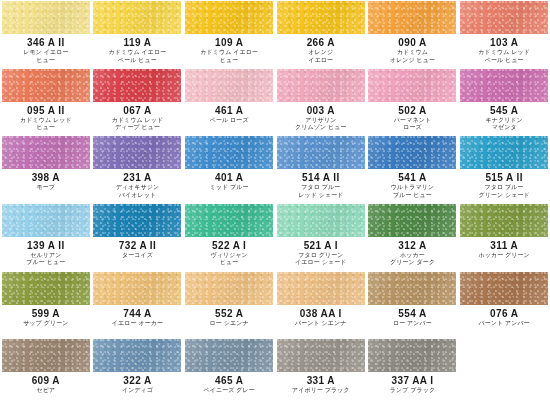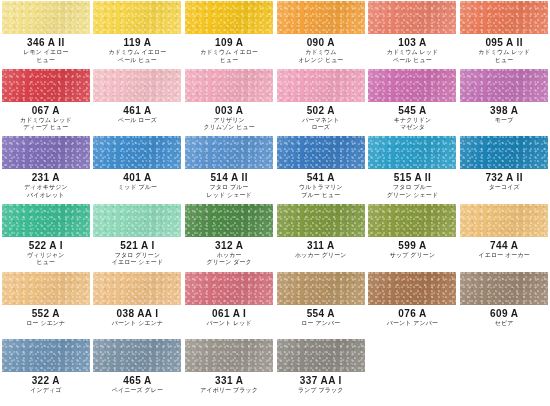--- a/index.html
+++ b/index.html
@@ -100,20 +100,26 @@
       <div class="swatch-name">カドミウム イエロー
 ペール ヒュー</div>
     </div>
     <div class="swatch-cell">
       <div class="swatch-chip" style="background-color: rgb(245, 196, 29);"></div>
       <div class="swatch-code">109 A</div>
       <div class="swatch-name">カドミウム イエロー
 ヒュー</div>
     </div>
     <div class="swatch-cell">
+      <div class="swatch-chip" style="background-color: rgb(246, 196, 31);"></div>
+      <div class="swatch-code">266 A</div>
+      <div class="swatch-name">オレンジ
+イエロー</div>
+    </div>
+    <div class="swatch-cell">
       <div class="swatch-chip" style="background-color: rgb(244, 162, 61);"></div>
       <div class="swatch-code">090 A</div>
       <div class="swatch-name">カドミウム
 オレンジ ヒュー</div>
     </div>
     <div class="swatch-cell">
       <div class="swatch-chip" style="background-color: rgb(232, 128, 106);"></div>
       <div class="swatch-code">103 A</div>
       <div class="swatch-name">カドミウム レッド
 ペール ヒュー</div>
@@ -181,20 +187,26 @@
       <div class="swatch-name">ウルトラマリン
 ブルー ヒュー</div>
     </div>
     <div class="swatch-cell">
       <div class="swatch-chip" style="background-color: rgb(43, 159, 201);"></div>
       <div class="swatch-code">515 A II</div>
       <div class="swatch-name">フタロ ブルー
 グリーン シェード</div>
     </div>
     <div class="swatch-cell">
+      <div class="swatch-chip" style="background-color: rgb(150, 208, 234);"></div>
+      <div class="swatch-code">139 A II</div>
+      <div class="swatch-name">セルリアン
+ブルー ヒュー</div>
+    </div>
+    <div class="swatch-cell">
       <div class="swatch-chip" style="background-color: rgb(27, 130, 181);"></div>
       <div class="swatch-code">732 A II</div>
       <div class="swatch-name">ターコイズ</div>
     </div>
     <div class="swatch-cell">
       <div class="swatch-chip" style="background-color: rgb(60, 187, 146);"></div>
       <div class="swatch-code">522 A I</div>
       <div class="swatch-name">ヴィリジャン
 ヒュー</div>
     </div>
@@ -229,25 +241,20 @@
       <div class="swatch-chip" style="background-color: rgb(238, 193, 131);"></div>
       <div class="swatch-code">552 A</div>
       <div class="swatch-name">ロー シエンナ</div>
     </div>
     <div class="swatch-cell">
       <div class="swatch-chip" style="background-color: rgb(237, 191, 134);"></div>
       <div class="swatch-code">038 AA I</div>
       <div class="swatch-name">バーント シエンナ</div>
     </div>
     <div class="swatch-cell">
-      <div class="swatch-chip" style="background-color: rgb(212, 112, 125);"></div>
-      <div class="swatch-code">061 A I</div>
-      <div class="swatch-name">バーント レッド</div>
-    </div>
-    <div class="swatch-cell">
       <div class="swatch-chip" style="background-color: rgb(183, 148, 100);"></div>
       <div class="swatch-code">554 A</div>
       <div class="swatch-name">ロー アンバー</div>
     </div>
     <div class="swatch-cell">
       <div class="swatch-chip" style="background-color: rgb(169, 118, 79);"></div>
       <div class="swatch-code">076 A</div>
       <div class="swatch-name">バーント アンバー</div>
     </div>
     <div class="swatch-cell">

